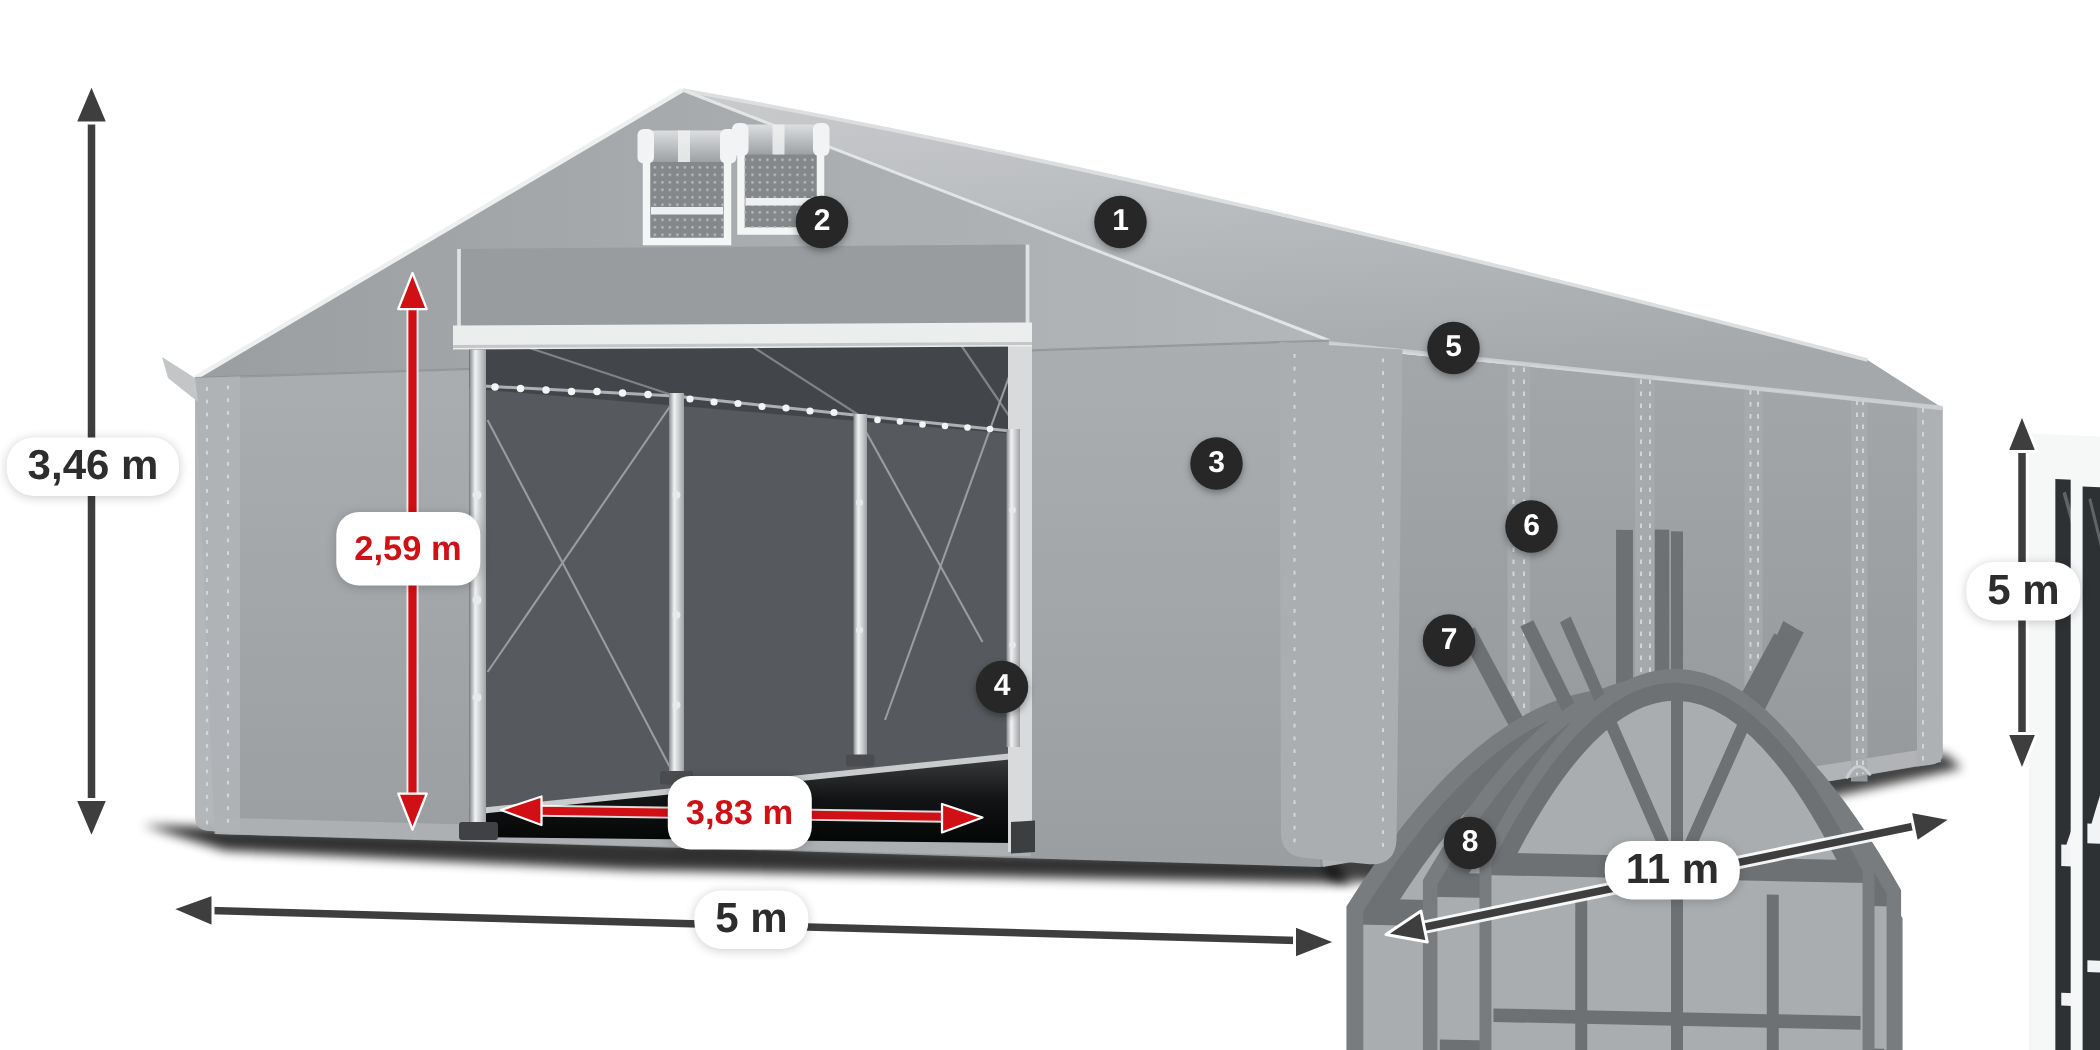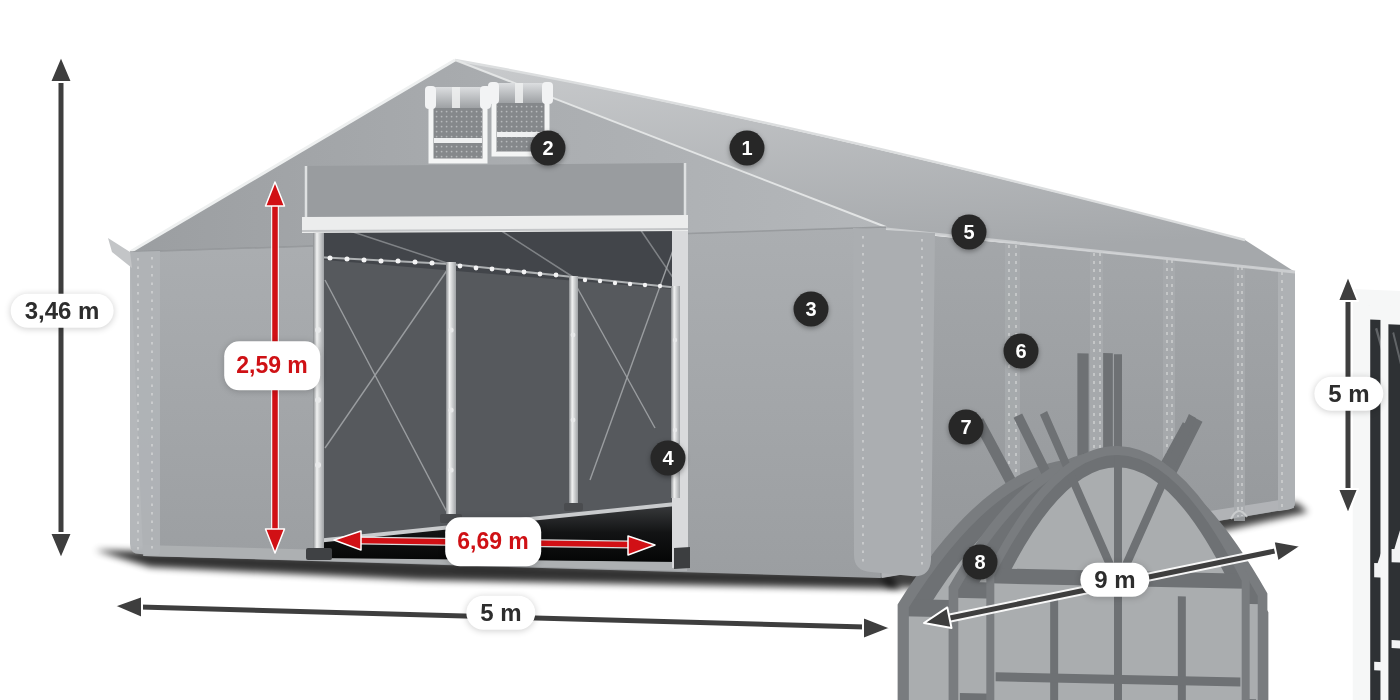--- a/index.html
+++ b/index.html
@@ -2,21 +2,21 @@
 <html><head>
 <meta charset="utf-8">
 <style>
   html,body{margin:0;padding:0;background:#ffffff;}
   .stage{position:relative;width:1400px;height:700px;background:#ffffff;overflow:hidden;
          font-family:"Liberation Sans",sans-serif;}
   .stage svg{position:absolute;left:0;top:0;}
   .pill{position:absolute;transform:translate(-50%,-50%);background:#ffffff;border-radius:18px;
         padding:4px 14px;font-weight:bold;white-space:nowrap;color:#2d2d2d;
         box-shadow:0 1px 7px rgba(0,0,0,0.20);line-height:1.1;}
-  .pill.dark{font-size:24px;}
+  .pill.dark{font-size:28px;}
   .pill.red{font-size:23px;color:#cf1115;padding:12px 12px;border-radius:15px;}
   .badge{position:absolute;transform:translate(-50%,-50%);width:35px;height:35px;border-radius:50%;
          background:#272727;color:#ffffff;font-weight:bold;font-size:20px;display:flex;
          align-items:center;justify-content:center;box-shadow:0 2px 5px rgba(0,0,0,0.35);
          cursor:pointer;user-select:none;}
 </style>
 </head>
 <body>
 
 <div class="stage">
@@ -280,23 +280,23 @@
       <path d="M360,540.5 L629,544.5" stroke="#fff" stroke-width="8" opacity="0.85"></path>
       <path d="M360,540.5 L629,544.5" stroke="#d11015" stroke-width="5.5"></path>
       <polygon points="334,540 361,531 361,550" fill="#d11015" stroke="#fff" stroke-width="1.5"></polygon>
       <polygon points="655,545 628,536 628,555" fill="#d11015" stroke="#fff" stroke-width="1.5"></polygon>
     </g>
   </g>
 </svg>
 
 <div class="pill dark" style="left:62px;top:311px">3,46 m</div>
 <div class="pill red" style="left:272px;top:366px">2,59 m</div>
-<div class="pill red" style="left:493px;top:542px">6,69 m</div>
+<div class="pill red" style="left:493px;top:542px">3,83 m</div>
 <div class="pill dark" style="left:501px;top:613px">5 m</div>
-<div class="pill dark" style="left:1115px;top:580px">9 m</div>
+<div class="pill dark" style="left:1115px;top:580px">11 m</div>
 <div class="pill dark" style="left:1349px;top:394px">5 m</div>
 
 <div class="badge" style="left:747px;top:148px">1</div>
 <div class="badge" style="left:548px;top:148px">2</div>
 <div class="badge" style="left:811px;top:309px">3</div>
 <div class="badge" style="left:668px;top:458px">4</div>
 <div class="badge" style="left:969px;top:232px">5</div>
 <div class="badge" style="left:1021px;top:351px">6</div>
 <div class="badge" style="left:966px;top:427px">7</div>
 <div class="badge" style="left:980px;top:562px">8</div>

